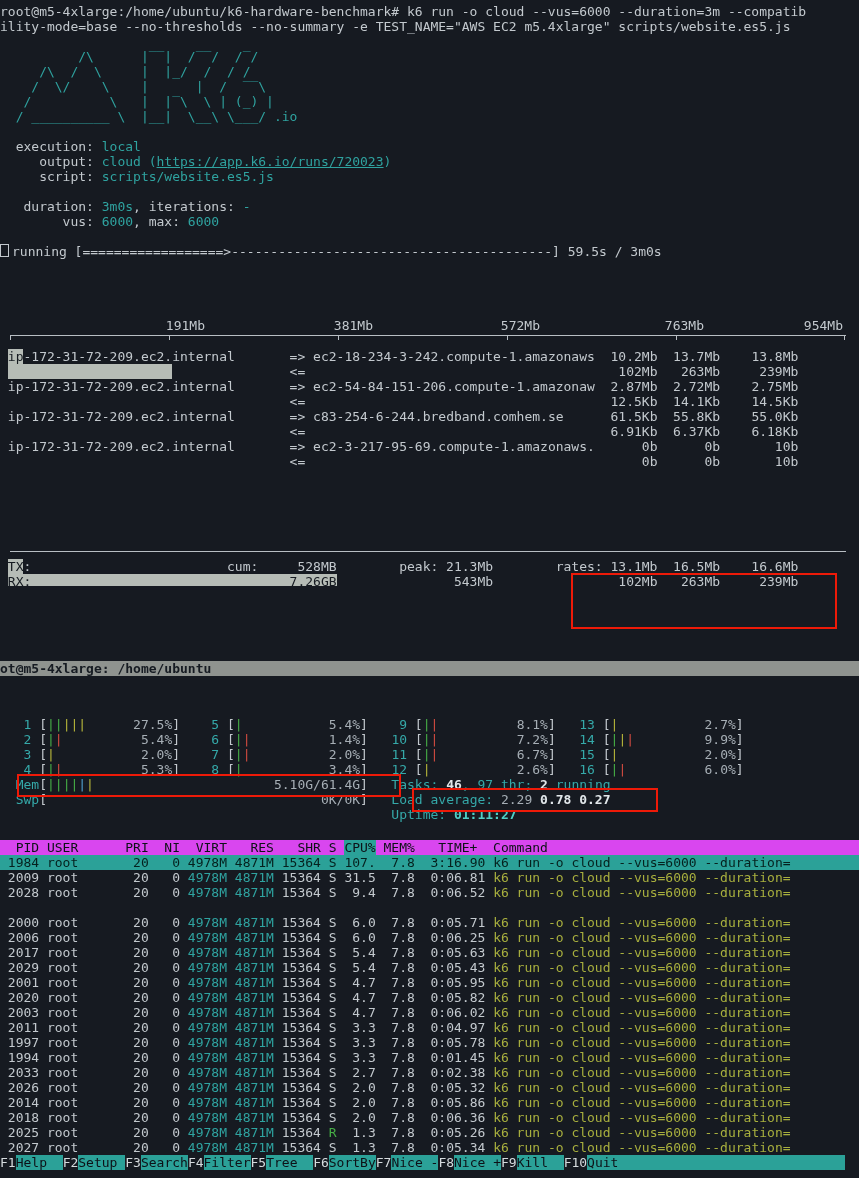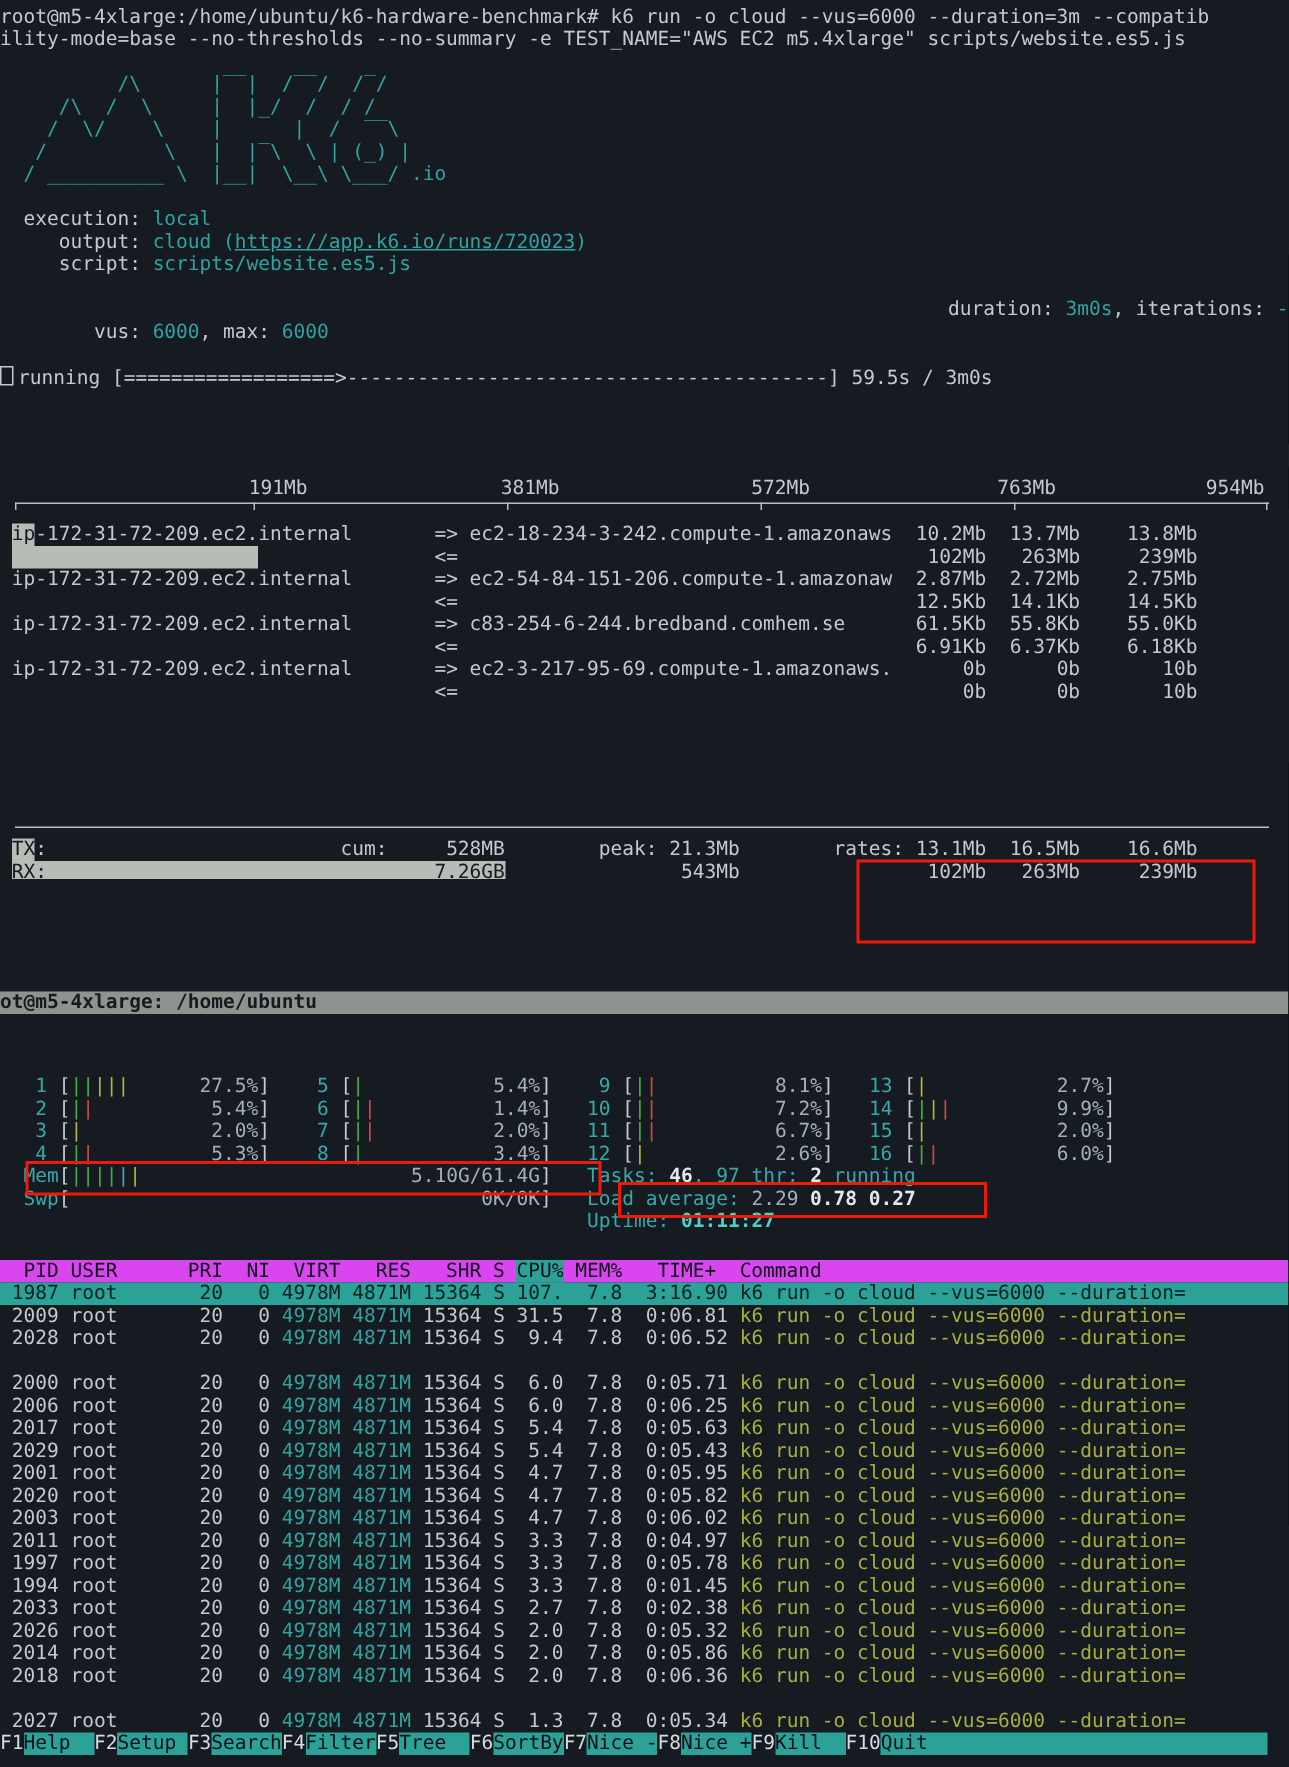--- a/index.html
+++ b/index.html
@@ -45,21 +45,21 @@
       <div class="tl" style="top: 4px;"><span>root@m5-4xlarge:/home/ubuntu/k6-hardware-benchmark# k6 run -o cloud --vus=6000 --duration=3m --compatib</span></div>
       <div class="tl" style="top: 19px;"><span>ility-mode=base --no-thresholds --no-summary -e TEST_NAME="AWS EC2 m5.4xlarge" scripts/website.es5.js</span></div>
       <div class="tl" style="top: 49px;"><span class="teal">          /\      |‾‾|  /‾‾/  /‾/   </span></div>
       <div class="tl" style="top: 64px;"><span class="teal">     /\  /  \     |  |_/  /  / /    </span></div>
       <div class="tl" style="top: 79px;"><span class="teal">    /  \/    \    |      |  /  ‾‾\  </span></div>
       <div class="tl" style="top: 94px;"><span class="teal">   /          \   |  |‾\  \ | (_) | </span></div>
       <div class="tl" style="top: 109px;"><span class="teal">  / __________ \  |__|  \__\ \___/ .io</span></div>
       <div class="tl" style="top: 139px;"><span>  execution: </span><span class="teal">local</span></div>
       <div class="tl" style="top: 154px;"><span>     output: </span><span class="teal">cloud (</span><a class="link">https://app.k6.io/runs/720023</a><span class="teal">)</span></div>
       <div class="tl" style="top: 169px;"><span>     script: </span><span class="teal">scripts/website.es5.js</span></div>
-      <div class="tl" style="top: 199px; text-align: right;"><span>   duration: </span><span class="teal">3m0s</span><span>, iterations: </span><span class="teal">-</span></div>
+      <div class="tl" style="top: 199px;"><span>   duration: </span><span class="teal">3m0s</span><span>, iterations: </span><span class="teal">-</span></div>
       <div class="tl" style="top: 214px;"><span>        vus: </span><span class="teal">6000</span><span>, max: </span><span class="teal">6000</span></div>
       <div class="tl" style="top: 244px;"><span class="spinner"></span><span>running [</span><span>==================&gt;</span><span>-----------------------------------------</span><span>] </span><span>59.5s / 3m0s</span></div>
     </section>
 
   <div class="titlebar" style="top:296px">ot@m5-4xlarge: /home/ubuntu</div>
 
   <section class="pane" id="pane-iftop" style="top:294px;height:292px">
     <div class="ruler"></div>
     <div class="ruler" style="top:257px"></div>
   <div class="scale-label" style="left: 135px;">191Mb</div>
@@ -90,37 +90,38 @@
 
   <section class="pane" id="pane-htop" style="top:676px;height:502px">
       <div class="tl" style="top: 41px;"><span>  </span><span class="cyan"> 1</span><span> [</span><span class="green">|</span><span class="green">|</span><span class="yellow">|</span><span class="yellow">|</span><span class="yellow">|</span><span>      </span><span class="dim">27.5%</span><span>]</span><span>   </span><span class="cyan"> 5</span><span> [</span><span class="green">|</span><span>           </span><span class="dim">5.4%</span><span>]</span><span>   </span><span class="cyan"> 9</span><span> [</span><span class="green">|</span><span class="red">|</span><span>          </span><span class="dim">8.1%</span><span>]</span><span>   </span><span class="cyan">13</span><span> [</span><span class="yellow">|</span><span>           </span><span class="dim">2.7%</span><span>]</span></div>
       <div class="tl" style="top: 56px;"><span>  </span><span class="cyan"> 2</span><span> [</span><span class="green">|</span><span class="red">|</span><span>          </span><span class="dim">5.4%</span><span>]</span><span>   </span><span class="cyan"> 6</span><span> [</span><span class="green">|</span><span class="red">|</span><span>          </span><span class="dim">1.4%</span><span>]</span><span>   </span><span class="cyan">10</span><span> [</span><span class="green">|</span><span class="red">|</span><span>          </span><span class="dim">7.2%</span><span>]</span><span>   </span><span class="cyan">14</span><span> [</span><span class="green">|</span><span class="yellow">|</span><span class="red">|</span><span>         </span><span class="dim">9.9%</span><span>]</span></div>
       <div class="tl" style="top: 71px;"><span>  </span><span class="cyan"> 3</span><span> [</span><span class="yellow">|</span><span>           </span><span class="dim">2.0%</span><span>]</span><span>   </span><span class="cyan"> 7</span><span> [</span><span class="green">|</span><span class="red">|</span><span>          </span><span class="dim">2.0%</span><span>]</span><span>   </span><span class="cyan">11</span><span> [</span><span class="green">|</span><span class="red">|</span><span>          </span><span class="dim">6.7%</span><span>]</span><span>   </span><span class="cyan">15</span><span> [</span><span class="yellow">|</span><span>           </span><span class="dim">2.0%</span><span>]</span></div>
       <div class="tl" style="top: 86px;"><span>  </span><span class="cyan"> 4</span><span> [</span><span class="green">|</span><span class="red">|</span><span>          </span><span class="dim">5.3%</span><span>]</span><span>   </span><span class="cyan"> 8</span><span> [</span><span class="green">|</span><span>           </span><span class="dim">3.4%</span><span>]</span><span>   </span><span class="cyan">12</span><span> [</span><span class="yellow">|</span><span>           </span><span class="dim">2.6%</span><span>]</span><span>   </span><span class="cyan">16</span><span> [</span><span class="green">|</span><span class="red">|</span><span>          </span><span class="dim">6.0%</span><span>]</span></div>
       <div class="tl" style="top: 101px;"><span>  </span><span class="cyan">Mem</span><span>[</span><span class="green">|</span><span class="green">|</span><span class="green">|</span><span class="green">|</span><span class="blue">|</span><span class="yellow">|</span><span>                       </span><span class="dim">5.10G/61.4G</span><span>]</span><span>   </span><span class="cyan">Tasks: </span><span class="white">46</span><span class="cyan">, </span><span class="cyan">97</span><span class="cyan"> thr; </span><span class="white">2</span><span class="cyan"> running</span></div>
       <div class="tl" style="top: 116px;"><span>  </span><span class="cyan">Swp</span><span>[</span><span>                                   </span><span class="dim">0K/0K</span><span>]</span><span>   </span><span class="cyan">Load average: </span><span class="dim">2.29 </span><span class="white">0.78 </span><span class="white">0.27</span></div>
       <div class="tl" style="top: 131px;"><span>                                                  </span><span class="cyan">Uptime: </span><span class="bcyan">01:11:27</span></div>
       <div class="tl ph" style="top: 164px;"><span>  PID USER      PRI  NI  VIRT   RES   SHR S </span><span class="sortcell">CPU%</span><span> MEM%   TIME+  Command</span></div>
-      <div class="tl selrow" style="top: 179px;"><span> 1987 root       20   0</span><span class="teal"> 4978M</span><span class="teal"> 4871M</span><span> 15364</span><span> </span><span>S</span><span> 107.  7.8  3:16.90 </span><span class="olive">k6 run -o cloud --vus=6000 --duration=</span></div>
+      <div class="tl selrow" style="top: 179px;"><span> 1984 root       20   0</span><span class="teal"> 4978M</span><span class="teal"> 4871M</span><span> 15364</span><span> </span><span>S</span><span> 107.  7.8  3:16.90 </span><span class="olive">k6 run -o cloud --vus=6000 --duration=</span></div>
       <div class="tl" style="top: 194px;"><span> 2009 root       20   0</span><span class="teal"> 4978M</span><span class="teal"> 4871M</span><span> 15364</span><span> </span><span>S</span><span> 31.5  7.8  0:06.81 </span><span class="olive">k6 run -o cloud --vus=6000 --duration=</span></div>
       <div class="tl" style="top: 209px;"><span> 2028 root       20   0</span><span class="teal"> 4978M</span><span class="teal"> 4871M</span><span> 15364</span><span> </span><span>S</span><span>  9.4  7.8  0:06.52 </span><span class="olive">k6 run -o cloud --vus=6000 --duration=</span></div>
       <div class="tl" style="top: 239px;"><span> 2000 root       20   0</span><span class="teal"> 4978M</span><span class="teal"> 4871M</span><span> 15364</span><span> </span><span>S</span><span>  6.0  7.8  0:05.71 </span><span class="olive">k6 run -o cloud --vus=6000 --duration=</span></div>
       <div class="tl" style="top: 254px;"><span> 2006 root       20   0</span><span class="teal"> 4978M</span><span class="teal"> 4871M</span><span> 15364</span><span> </span><span>S</span><span>  6.0  7.8  0:06.25 </span><span class="olive">k6 run -o cloud --vus=6000 --duration=</span></div>
       <div class="tl" style="top: 269px;"><span> 2017 root       20   0</span><span class="teal"> 4978M</span><span class="teal"> 4871M</span><span> 15364</span><span> </span><span>S</span><span>  5.4  7.8  0:05.63 </span><span class="olive">k6 run -o cloud --vus=6000 --duration=</span></div>
       <div class="tl" style="top: 284px;"><span> 2029 root       20   0</span><span class="teal"> 4978M</span><span class="teal"> 4871M</span><span> 15364</span><span> </span><span>S</span><span>  5.4  7.8  0:05.43 </span><span class="olive">k6 run -o cloud --vus=6000 --duration=</span></div>
       <div class="tl" style="top: 299px;"><span> 2001 root       20   0</span><span class="teal"> 4978M</span><span class="teal"> 4871M</span><span> 15364</span><span> </span><span>S</span><span>  4.7  7.8  0:05.95 </span><span class="olive">k6 run -o cloud --vus=6000 --duration=</span></div>
       <div class="tl" style="top: 314px;"><span> 2020 root       20   0</span><span class="teal"> 4978M</span><span class="teal"> 4871M</span><span> 15364</span><span> </span><span>S</span><span>  4.7  7.8  0:05.82 </span><span class="olive">k6 run -o cloud --vus=6000 --duration=</span></div>
       <div class="tl" style="top: 329px;"><span> 2003 root       20   0</span><span class="teal"> 4978M</span><span class="teal"> 4871M</span><span> 15364</span><span> </span><span>S</span><span>  4.7  7.8  0:06.02 </span><span class="olive">k6 run -o cloud --vus=6000 --duration=</span></div>
       <div class="tl" style="top: 344px;"><span> 2011 root       20   0</span><span class="teal"> 4978M</span><span class="teal"> 4871M</span><span> 15364</span><span> </span><span>S</span><span>  3.3  7.8  0:04.97 </span><span class="olive">k6 run -o cloud --vus=6000 --duration=</span></div>
       <div class="tl" style="top: 359px;"><span> 1997 root       20   0</span><span class="teal"> 4978M</span><span class="teal"> 4871M</span><span> 15364</span><span> </span><span>S</span><span>  3.3  7.8  0:05.78 </span><span class="olive">k6 run -o cloud --vus=6000 --duration=</span></div>
       <div class="tl" style="top: 374px;"><span> 1994 root       20   0</span><span class="teal"> 4978M</span><span class="teal"> 4871M</span><span> 15364</span><span> </span><span>S</span><span>  3.3  7.8  0:01.45 </span><span class="olive">k6 run -o cloud --vus=6000 --duration=</span></div>
       <div class="tl" style="top: 389px;"><span> 2033 root       20   0</span><span class="teal"> 4978M</span><span class="teal"> 4871M</span><span> 15364</span><span> </span><span>S</span><span>  2.7  7.8  0:02.38 </span><span class="olive">k6 run -o cloud --vus=6000 --duration=</span></div>
       <div class="tl" style="top: 404px;"><span> 2026 root       20   0</span><span class="teal"> 4978M</span><span class="teal"> 4871M</span><span> 15364</span><span> </span><span>S</span><span>  2.0  7.8  0:05.32 </span><span class="olive">k6 run -o cloud --vus=6000 --duration=</span></div>
       <div class="tl" style="top: 419px;"><span> 2014 root       20   0</span><span class="teal"> 4978M</span><span class="teal"> 4871M</span><span> 15364</span><span> </span><span>S</span><span>  2.0  7.8  0:05.86 </span><span class="olive">k6 run -o cloud --vus=6000 --duration=</span></div>
       <div class="tl" style="top: 434px;"><span> 2018 root       20   0</span><span class="teal"> 4978M</span><span class="teal"> 4871M</span><span> 15364</span><span> </span><span>S</span><span>  2.0  7.8  0:06.36 </span><span class="olive">k6 run -o cloud --vus=6000 --duration=</span></div>
+      <div class="tl" style="top: 449px;"><span> 2025 root       20   0</span><span class="teal"> 4978M</span><span class="teal"> 4871M</span><span> 15364</span><span> </span><span class="green">R</span><span>  1.3  7.8  0:05.26 </span><span class="olive">k6 run -o cloud --vus=6000 --duration=</span></div>
       <div class="tl" style="top: 464px;"><span> 2027 root       20   0</span><span class="teal"> 4978M</span><span class="teal"> 4871M</span><span> 15364</span><span> </span><span>S</span><span>  1.3  7.8  0:05.34 </span><span class="olive">k6 run -o cloud --vus=6000 --duration=</span></div>
       <div class="tl fnbar" style="top: 479px;"><span class="fnkey">F1</span><span class="fnlabel">Help  </span><span class="fnkey">F2</span><span class="fnlabel">Setup </span><span class="fnkey">F3</span><span class="fnlabel">Search</span><span class="fnkey">F4</span><span class="fnlabel">Filter</span><span class="fnkey">F5</span><span class="fnlabel">Tree  </span><span class="fnkey">F6</span><span class="fnlabel">SortBy</span><span class="fnkey">F7</span><span class="fnlabel">Nice -</span><span class="fnkey">F8</span><span class="fnlabel">Nice +</span><span class="fnkey">F9</span><span class="fnlabel">Kill  </span><span class="fnkey">F10</span><span class="fnlabel">Quit</span><span class="fnlabel fnfill"></span></div>
     </section>
 
   <div class="redbox" style="left:571px;top:573px;width:262px;height:52px"></div>
   <div class="redbox" style="left:17px;top:774px;width:380px;height:19px"></div>
   <div class="redbox" style="left:412px;top:788px;width:242px;height:20px"></div>
 </div>
 
 </body></html>

